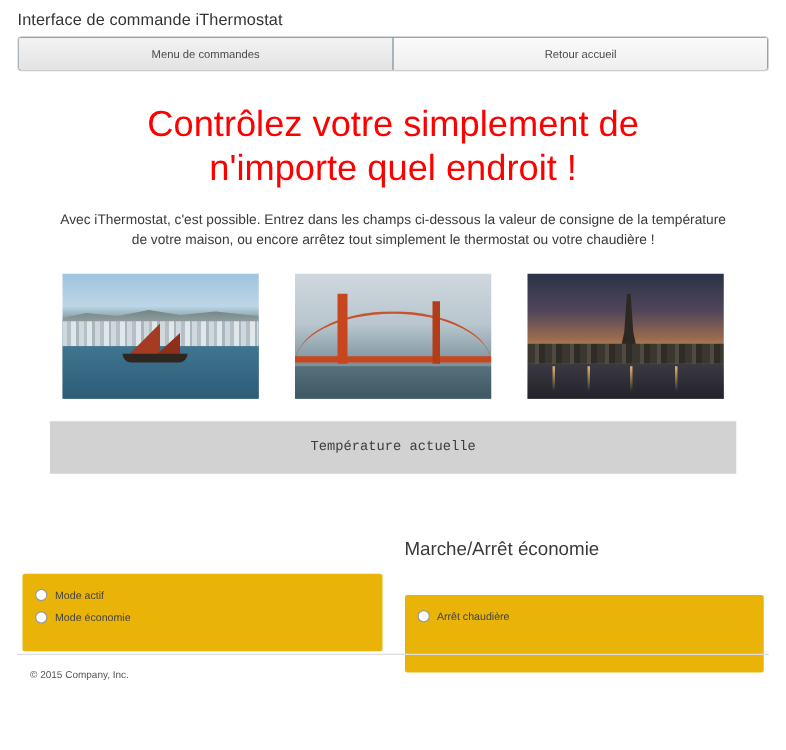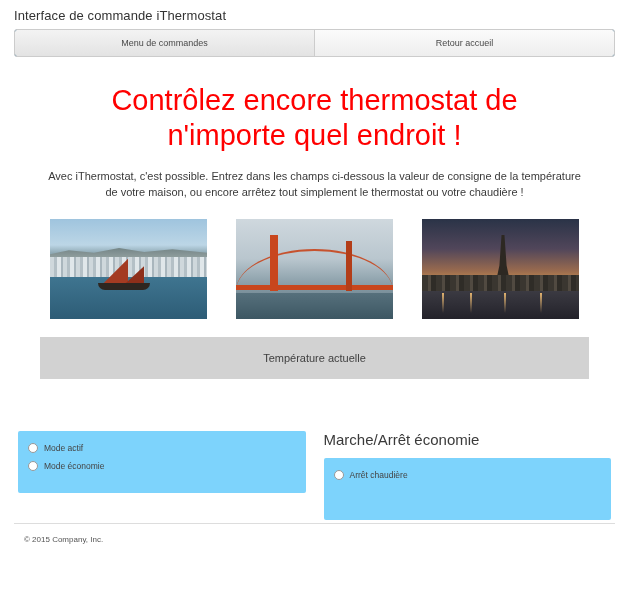--- a/index.html
+++ b/index.html
@@ -163,20 +163,21 @@
   }
   .panel-grey {
     margin: 18px 40px 0 40px;
     height: 42px;
     background: #d2d2d2;
     display: flex;
     align-items: center;
     justify-content: center;
     font-size: 11px;
     color: #3f3f3f;
+    font-family: Liberation Mono, monospace;
   }
   .columns {
     display: flex;
     margin: 52px 18px 0 18px;
     gap: 18px;
   }
   .col {
     flex: 1;
   }
   .col h3 {
@@ -203,24 +204,25 @@
     width: 100%;
     height: 26px;
     border: 1px solid #2e6da4;
     border-radius: 3px;
     background: #337ab7;
     color: #ffffff;
     font-size: 10px;
     cursor: pointer;
   }
   .radio-box {
-    background: #7dd3fc;
+    background: #eab308;
     border-radius: 2px;
     padding: 12px 10px;
     min-height: 38px;
+    margin-top: 28px;
   }
   .radio-row {
     display: flex;
     align-items: center;
     margin-bottom: 8px;
     font-size: 8.5px;
     color: #444444;
   }
   .radio-row:last-child { margin-bottom: 0; align-items: center; }
   .radio-dot {
@@ -254,21 +256,21 @@
 <div class="page">
 
   <div class="app-title">Interface de commande iThermostat</div>
 
   <div class="tabbar">
     <div class="tab">Menu de commandes</div>
     <div class="tab alt">Retour accueil</div>
   </div>
 
   <div class="hero">
-    <h1>Contrôlez encore thermostat de n'importe quel endroit !</h1>
+    <h1>Contrôlez votre simplement de n'importe quel endroit !</h1>
     <p>Avec iThermostat, c'est possible. Entrez dans les champs ci-dessous la valeur de consigne de la température de votre maison, ou encore arrêtez tout simplement le thermostat ou votre chaudière !</p>
   </div>
 
   <div class="thumbs">
     <div class="thumb hk">
       <div class="hk-sky-hill"></div>
       <div class="hk-city"></div>
       <div class="hk-water"></div>
       <div class="hk-sail1"></div>
       <div class="hk-sail2"></div>

